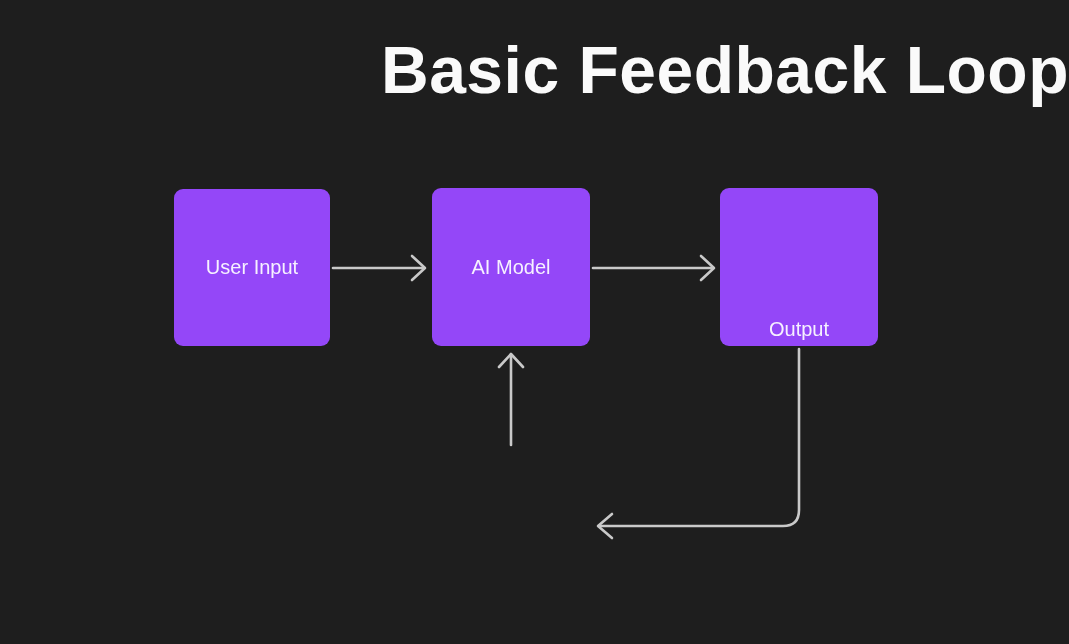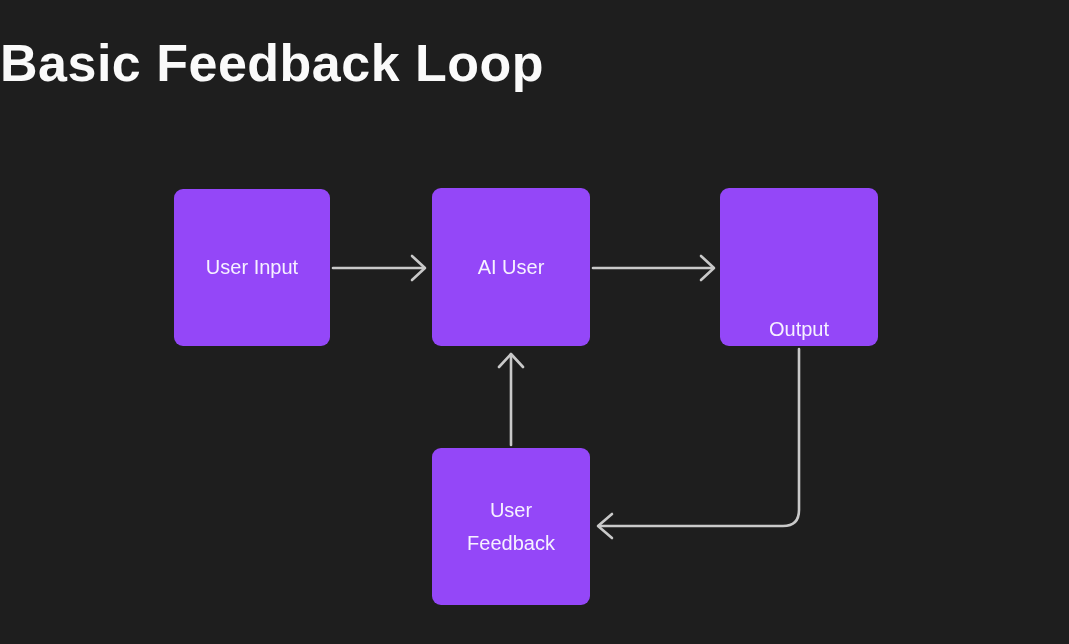--- a/index.html
+++ b/index.html
@@ -19,23 +19,23 @@
     width: 1069px;
     height: 644px;
     background: var(--background);
     overflow: hidden;
   }
   .diagram-title {
     position: absolute;
     top: 36px;
     left: 0;
     width: 100%;
-    text-align: left;
+    text-align: right;
     color: var(--title-text);
-    font-size: 52px;
+    font-size: 66px;
     line-height: 1.05;
     font-weight: 600;
     letter-spacing: 0.5px;
   }
   .edges-layer {
     position: absolute;
     top: 0;
     left: 0;
     pointer-events: none;
   }
@@ -95,24 +95,21 @@
       <path d="M511 445 L511 356"></path>
       <path d="M499 367 L511 354 L523 367"></path>
     </g>
   </svg>
 
   <div class="node node-user-input">
     <span class="node-label">User Input</span>
   </div>
 
   <div class="node node-ai-model">
-    <span class="node-label">AI User</span>
+    <span class="node-label">AI Model</span>
   </div>
 
   <div class="node node-output">
     <span class="node-label">Output</span>
   </div>
 
-  <div class="node node-user-feedback">
-    <span class="node-label">User Feedback</span>
-  </div>
 
 </div>
 
 </body></html>

